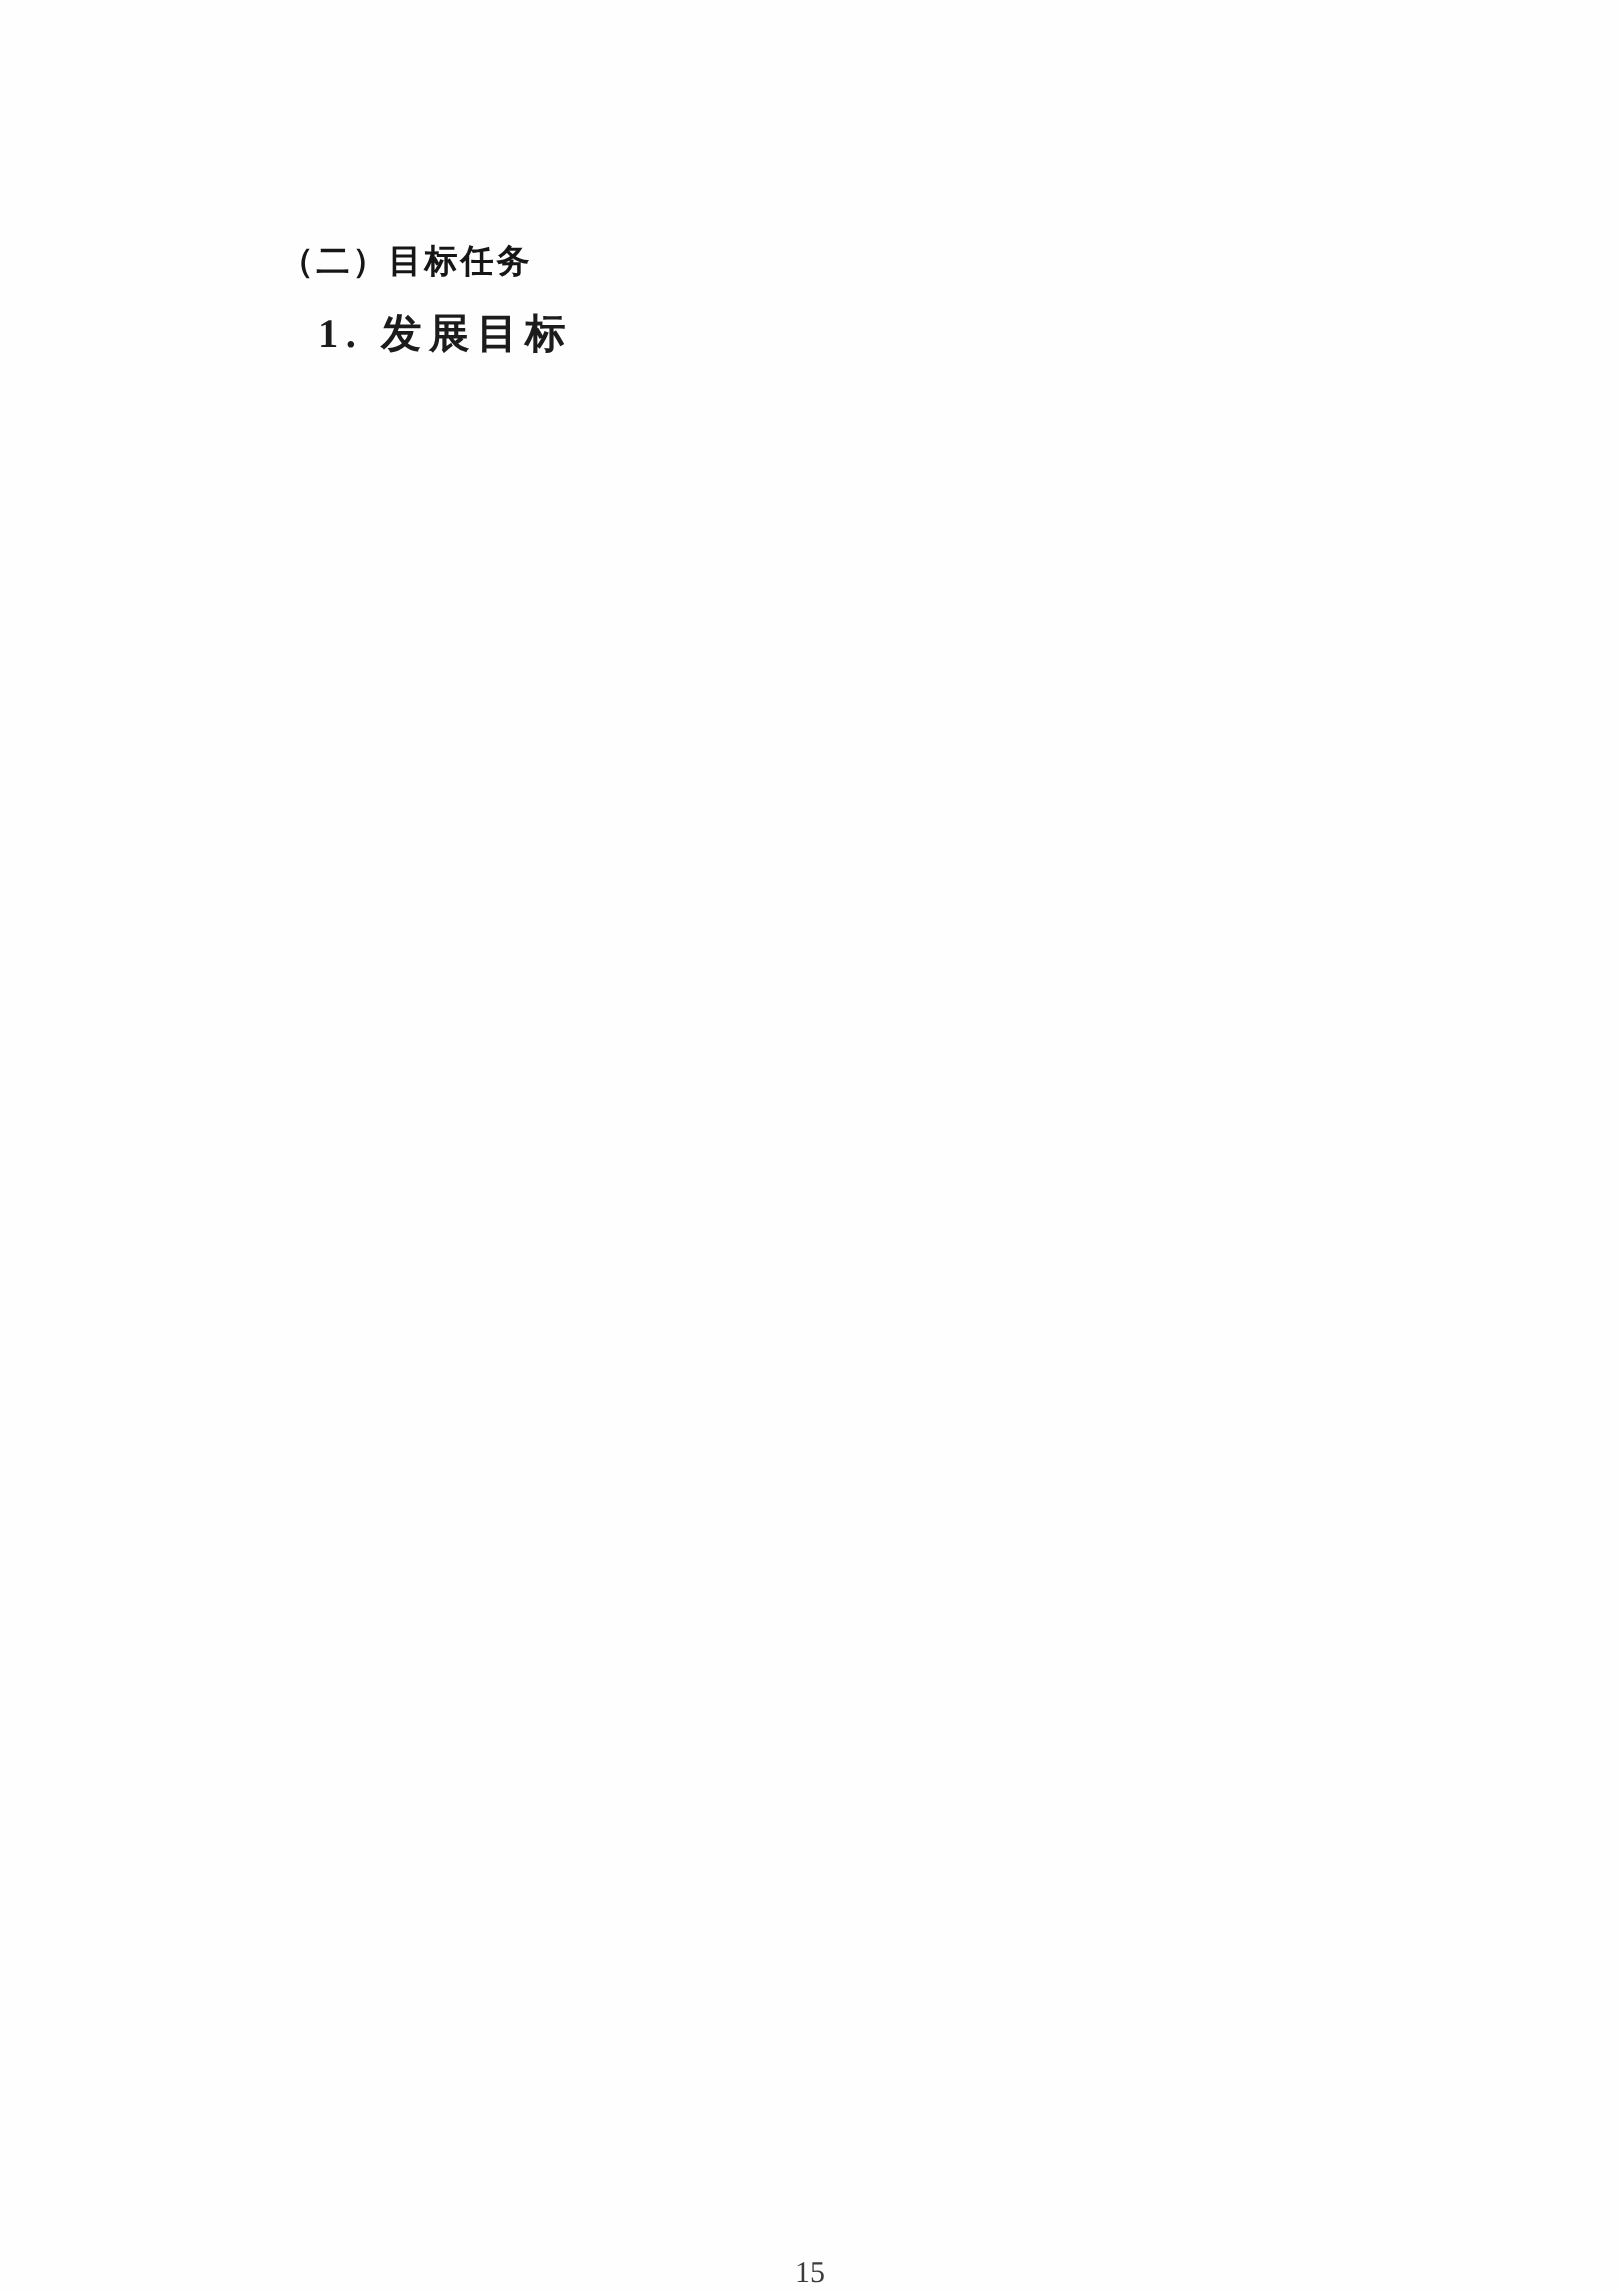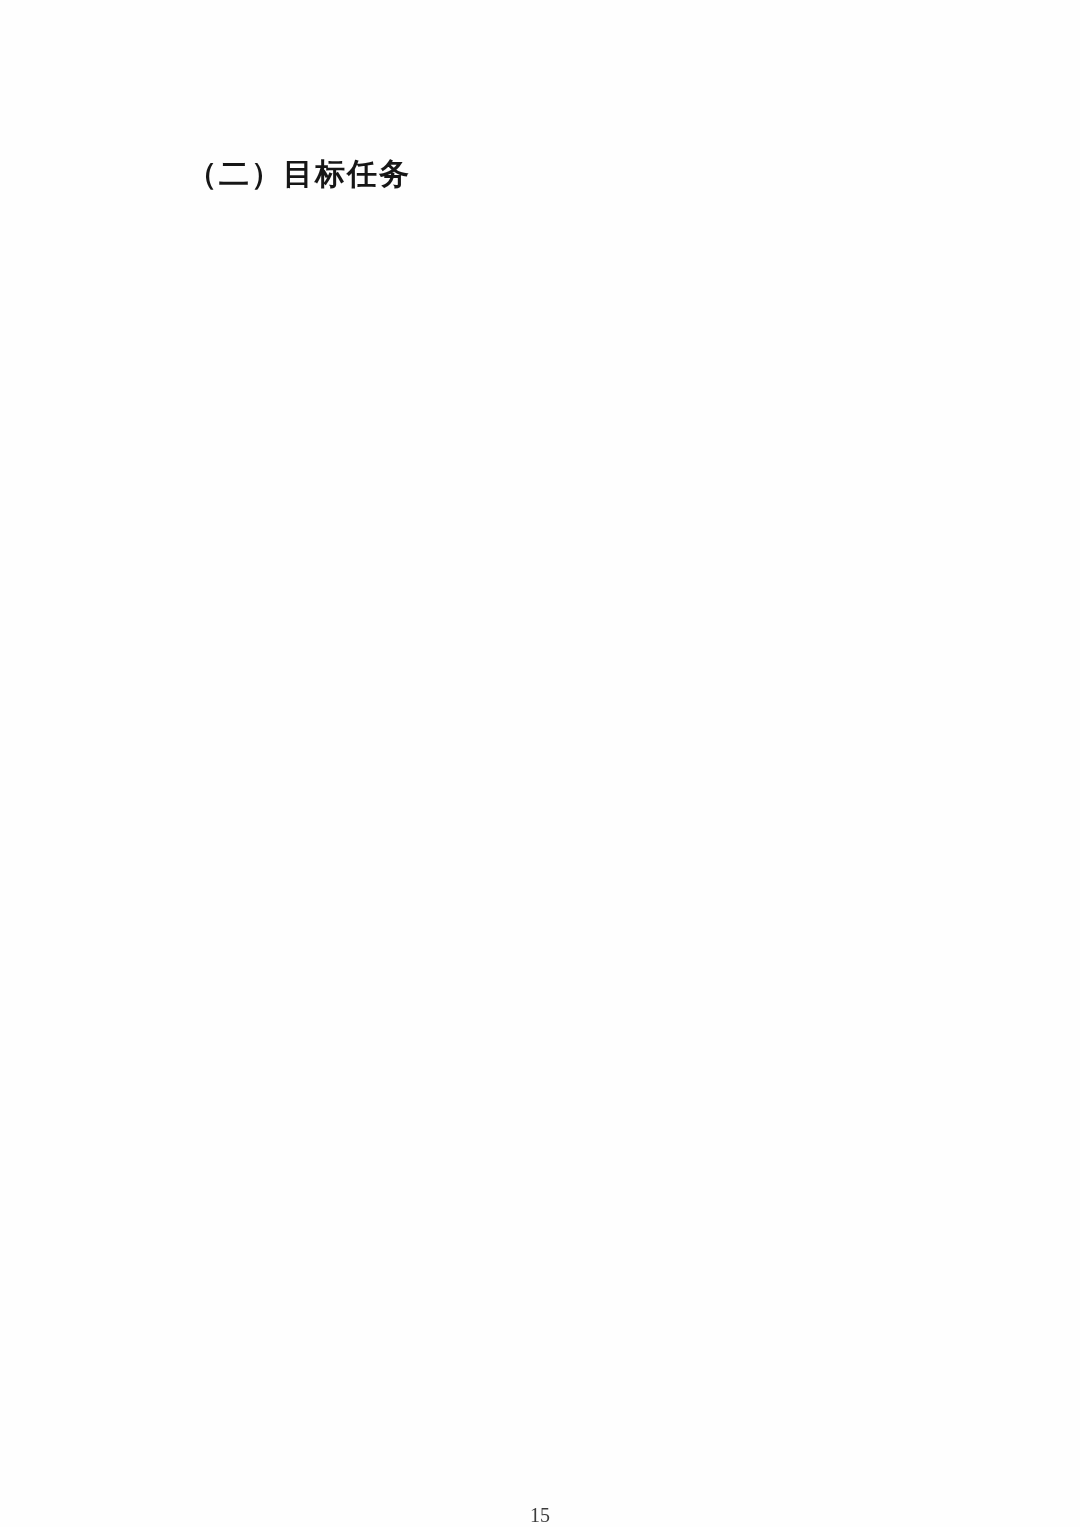--- a/index.html
+++ b/index.html
@@ -20,21 +20,21 @@
     position: absolute;
     left: 163px;
     top: 140px;
     width: 766px;
   }
   .para { margin: 0 0 4px 0; }
   .h1 {
     font-family: "Liberation Sans", "DejaVu Sans", sans-serif;
     font-weight: 700;
     color: #161616;
-    font-size: 30px;
+    font-size: 22px;
     line-height: 48px;
     margin: 10px 0 0 24px;
     letter-spacing: 2px;
   }
   .h2 {
     font-weight: 700;
     color: #1c1c1c;
     font-size: 27px;
     line-height: 48px;
     margin: 0 0 0 49px;
@@ -53,16 +53,17 @@
 </head>
 <body>
 
 <main class="page">
   <div class="doc-body" id="doc-body">
       <div class="para"></div>
       <div class="para"></div>
       <div class="para"></div>
       <div class="para"></div>
       <div class="h1">（二）目标任务</div>
+      <div class="h2">1. 发展目标</div>
       <div class="para"></div>
     </div>
   <div class="page-number">15</div>
 </main>
 
 </body></html>

